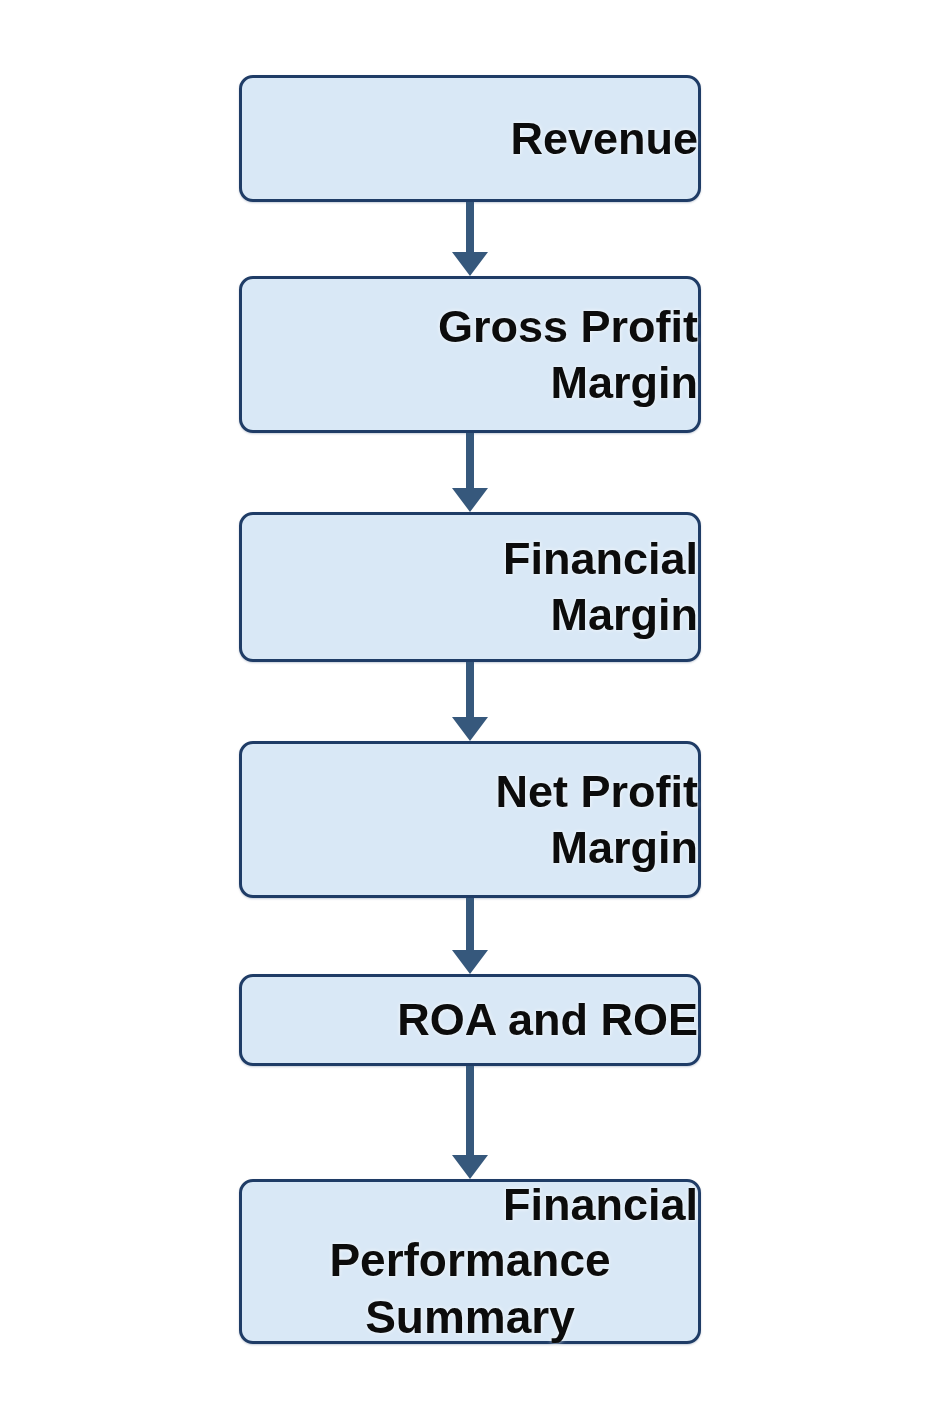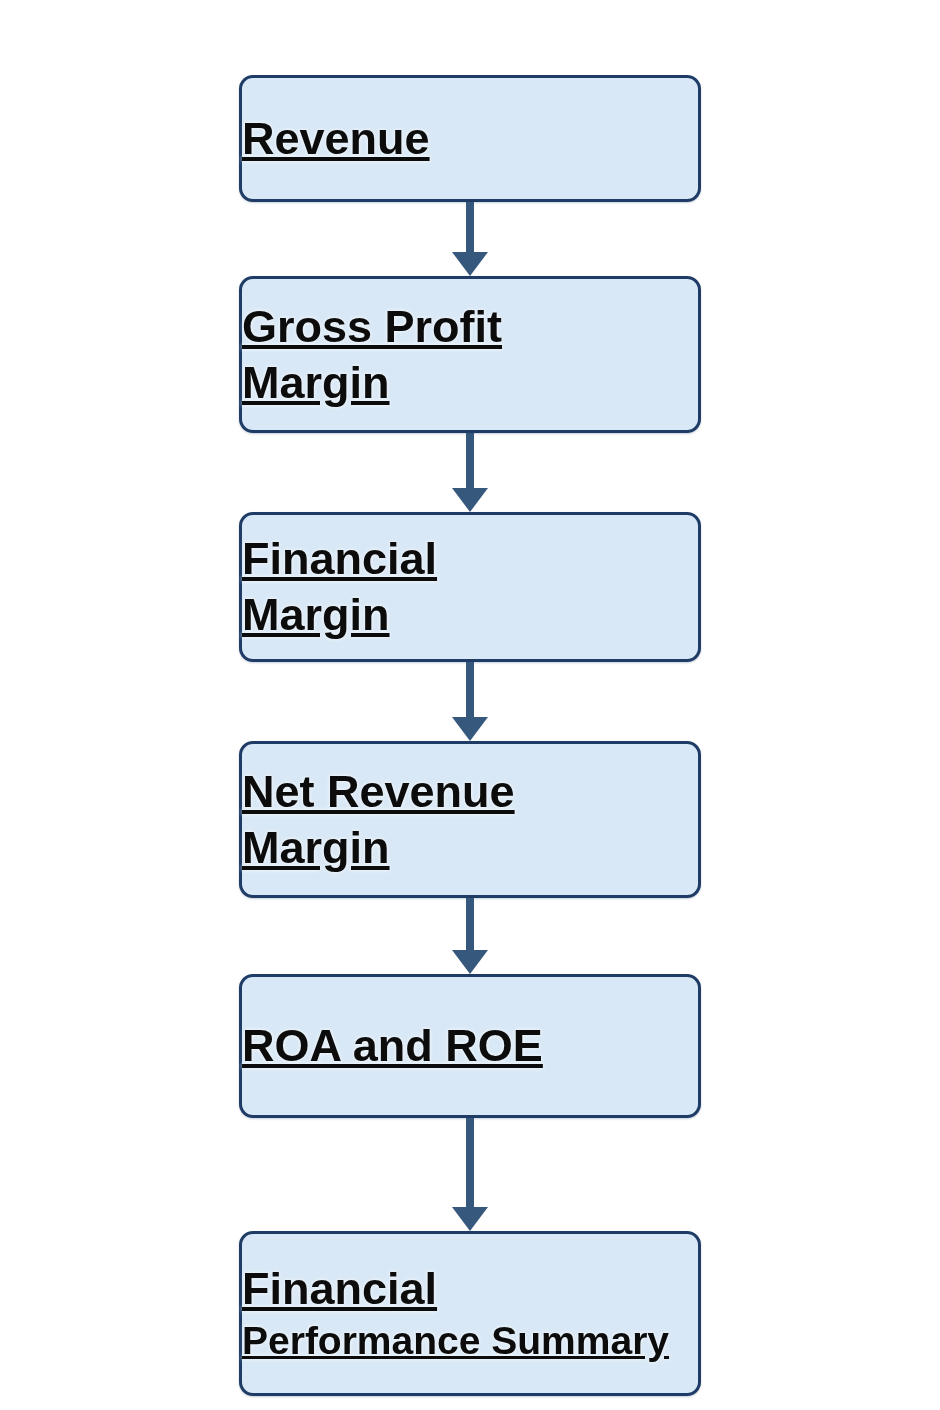--- a/index.html
+++ b/index.html
@@ -30,37 +30,36 @@
   }
   .node {
     box-sizing: border-box;
     width: 462px;
     background: var(--box-fill, #d9e8f6);
     border: 3px solid var(--box-border, #1f3c66);
     border-radius: 14px;
     display: flex;
     flex-direction: column;
     justify-content: center;
-    align-items: flex-start;
+    align-items: flex-end;
     font-weight: 700;
     font-size: 45px;
     line-height: 1.24;
     color: var(--text, #0c0c0c);
     text-align: center;
     text-shadow: 0 0 4px rgba(255,255,255,0.85);
     box-shadow: 0 1px 2px rgba(31,60,102,0.25);
-    text-decoration: underline;
   }
   .b1 { height: 127px; }
   .b2 { height: 157px; }
   .b3 { height: 150px; }
   .b4 { height: 157px; }
-  .b5 { height: 144px; }
+  .b5 { height: 92px; }
   .b6 { height: 165px; }
-  .b6 .line2 { font-size: 39px; }
+  .b6 .line2 { font-size: 46px; }
   .line:empty { display: none; }
   .arrow { position: relative; width: 40px; }
   .a1 { height: 74px; }
   .a2 { height: 79px; }
   .a3 { height: 79px; }
   .a4 { height: 76px; }
   .a5 { height: 113px; }
   .arrow .stem {
     position: absolute;
     top: 0;
@@ -112,21 +111,21 @@
       <span class="line line1">Financial</span>
       <span class="line line2">Margin</span>
     </div>
 
     <div class="arrow a3">
       <div class="stem"></div>
       <div class="head"></div>
     </div>
 
     <div class="node b4">
-      <span class="line line1">Net Revenue</span>
+      <span class="line line1">Net Profit</span>
       <span class="line line2">Margin</span>
     </div>
 
     <div class="arrow a4">
       <div class="stem"></div>
       <div class="head"></div>
     </div>
 
     <div class="node b5">
       <span class="line line1">ROA and ROE</span>

